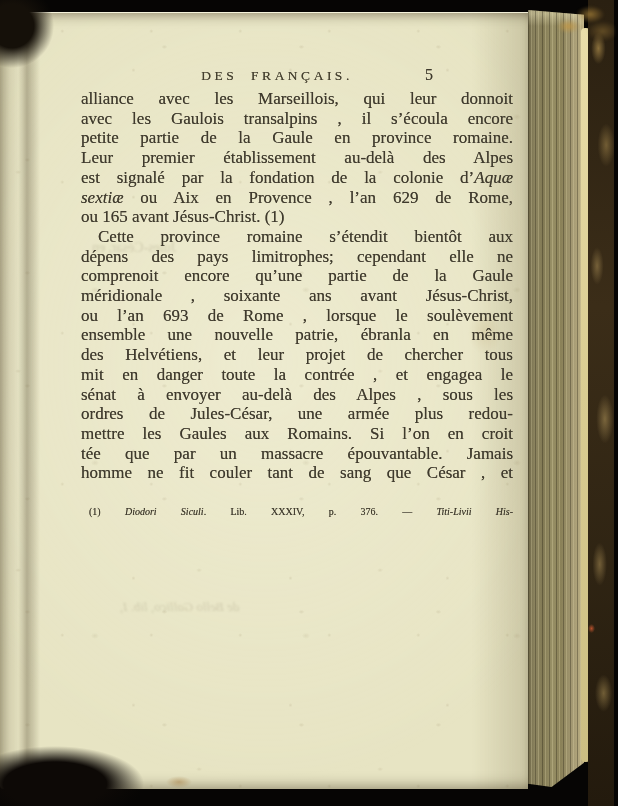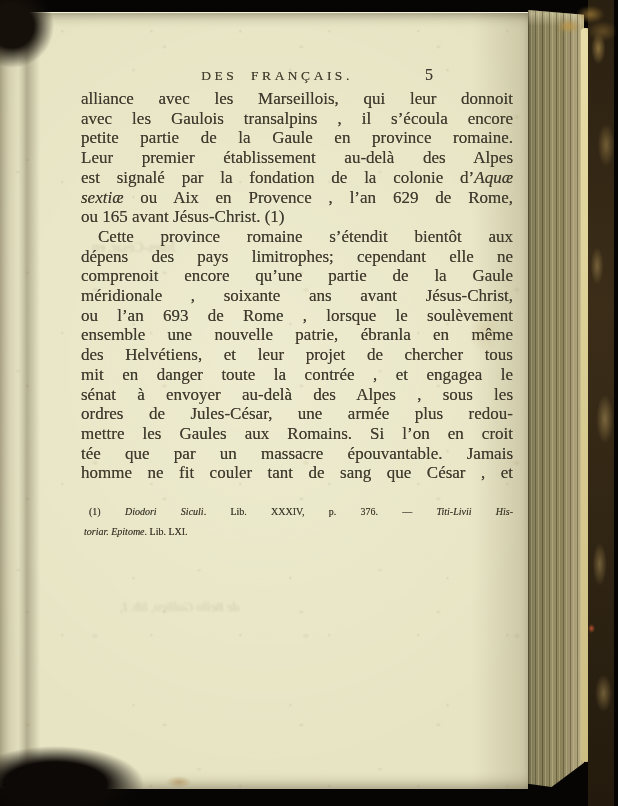--- a/index.html
+++ b/index.html
@@ -145,17 +145,16 @@
       <div class="line"><span>mit en danger toute la contrée , et engagea le</span></div>
       <div class="line"><span>sénat à envoyer au-delà des Alpes , sous les</span></div>
       <div class="line"><span>ordres de Jules-César, une armée plus redou-</span></div>
       <div class="line"><span>mettre les Gaules aux Romains. Si l’on en croit</span></div>
       <div class="line"><span>tée que par un massacre épouvantable. Jamais</span></div>
       <div class="line"><span>homme ne fit couler tant de sang que César , et</span></div>
     </div>
 
     <div class="footnote">
       <div class="fline first"><span>(1) </span><span class="it">Diodori Siculi</span><span>. Lib. XXXIV, p. 376. — </span><span class="it">Titi-Livii His-</span></div>
-      <div class="fline end"><span class="it">toriar. Epitome</span><span>. Lib. LXI.</span></div>
     </div>
 
   </div>
 </div>
 
 </body></html>

